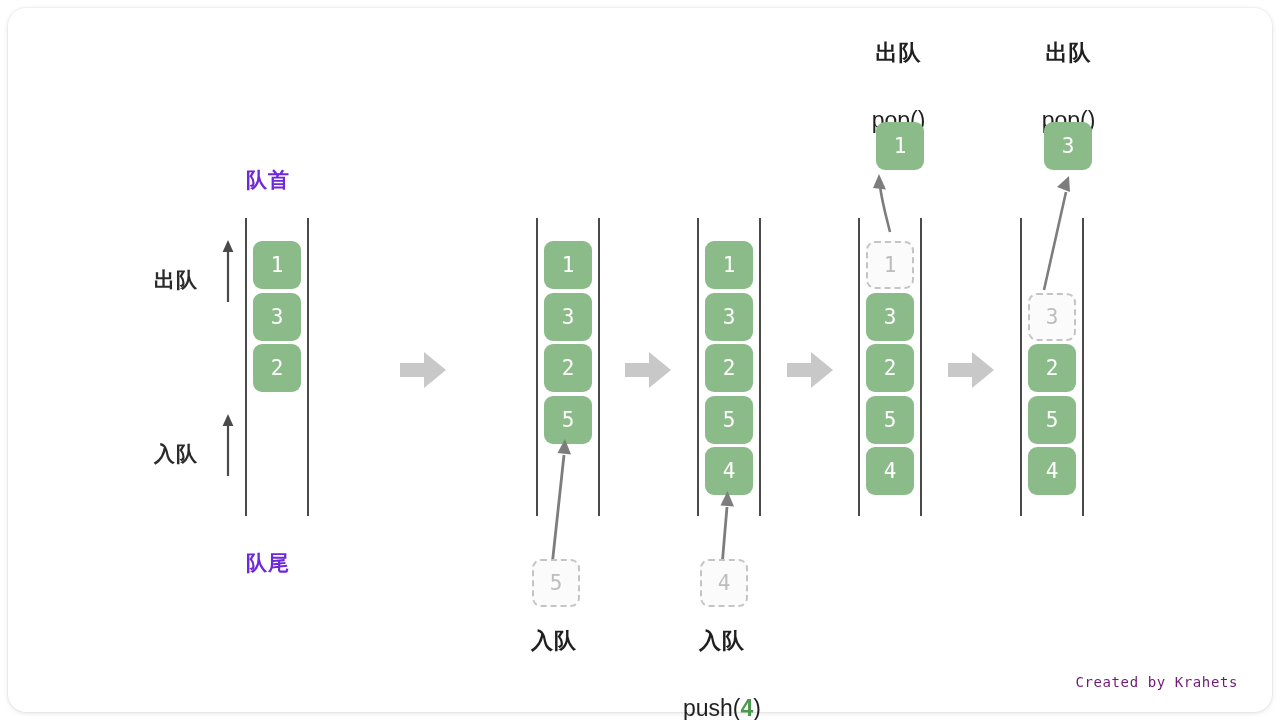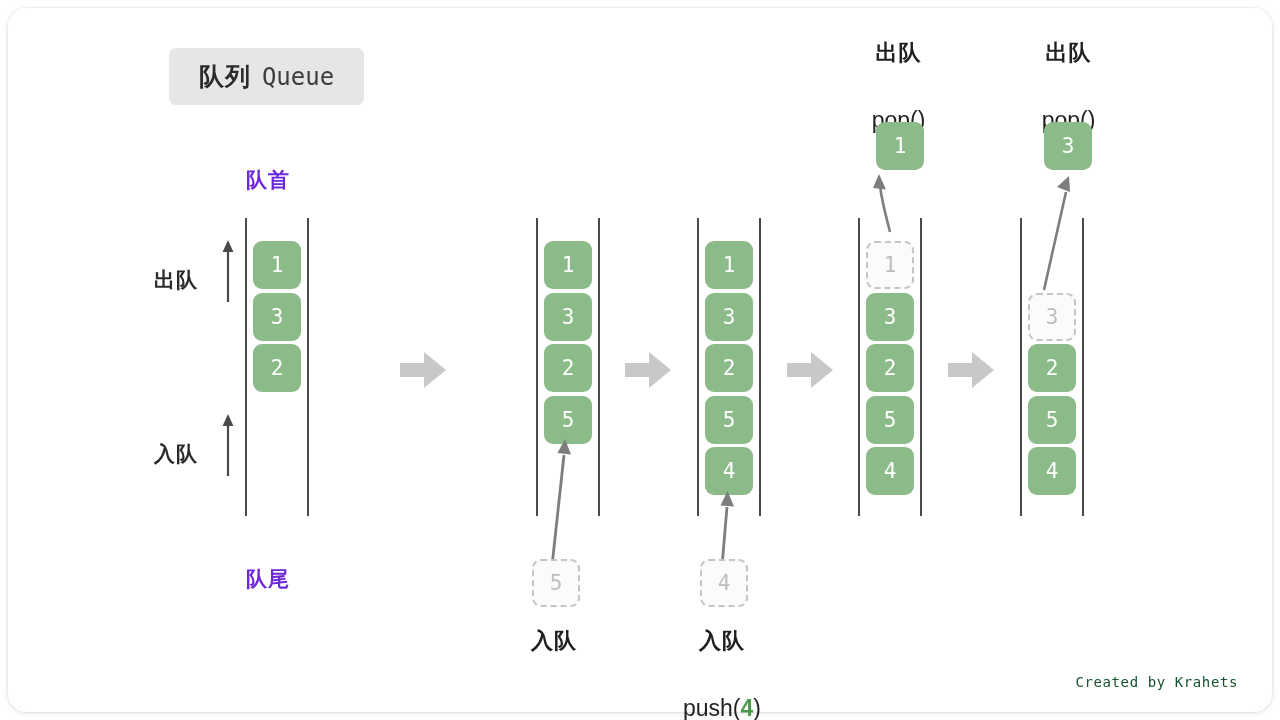--- a/index.html
+++ b/index.html
@@ -56,38 +56,34 @@
   .cap{position:absolute; text-align:center; white-space:nowrap;}
   .cap .cn{font-size:22px; font-weight:bold; color:#1f1f1f; letter-spacing:1px;
            line-height:30px; display:block;}
   .cap .code{font-size:23px; color:#1f1f1f; line-height:32px; display:block;
              font-family:Liberation Sans, sans-serif;margin-top:36px;}
   .cap .code .num{color:#4c9a4c; font-weight:bold;}
 
   
   #credit{
     position:absolute; right:34px; bottom:22px;
-    font-size:14px; color:#14532d; letter-spacing:.6px;
+    font-size:14px; color:#701a75; letter-spacing:.6px;
     font-family:"DejaVu Sans Mono","Liberation Mono",monospace;
   }
 
   svg{overflow:visible;}
 </style>
 </head>
 <body>
 
 <div id="card">
 
-  <div id="title-badge" class="abs">
-    <span class="cn">队列</span>
-    <span class="en">Queue</span>
-  </div>
 
   <div class="head-label" style="left:238px; top:158px;">队首</div>
-  <div class="head-label" style="left:238px; top:557px;">队尾</div>
+  <div class="head-label" style="left:238px; top:541px;">队尾</div>
 
   <div class="side-label" style="left:146px; top:258px;">出队</div>
   <svg class="abs" style="left:210px; top:232px;" width="20" height="62">
     <line x1="10" y1="62" x2="10" y2="10" stroke="#4a4a4a" stroke-width="2.2"></line>
     <polygon points="10,0 4.6,12 15.4,12" fill="#4a4a4a"></polygon>
   </svg>
 
   <div class="side-label" style="left:146px; top:432px;">入队</div>
   <svg class="abs" style="left:210px; top:406px;" width="20" height="62">
     <line x1="10" y1="62" x2="10" y2="10" stroke="#4a4a4a" stroke-width="2.2"></line>

